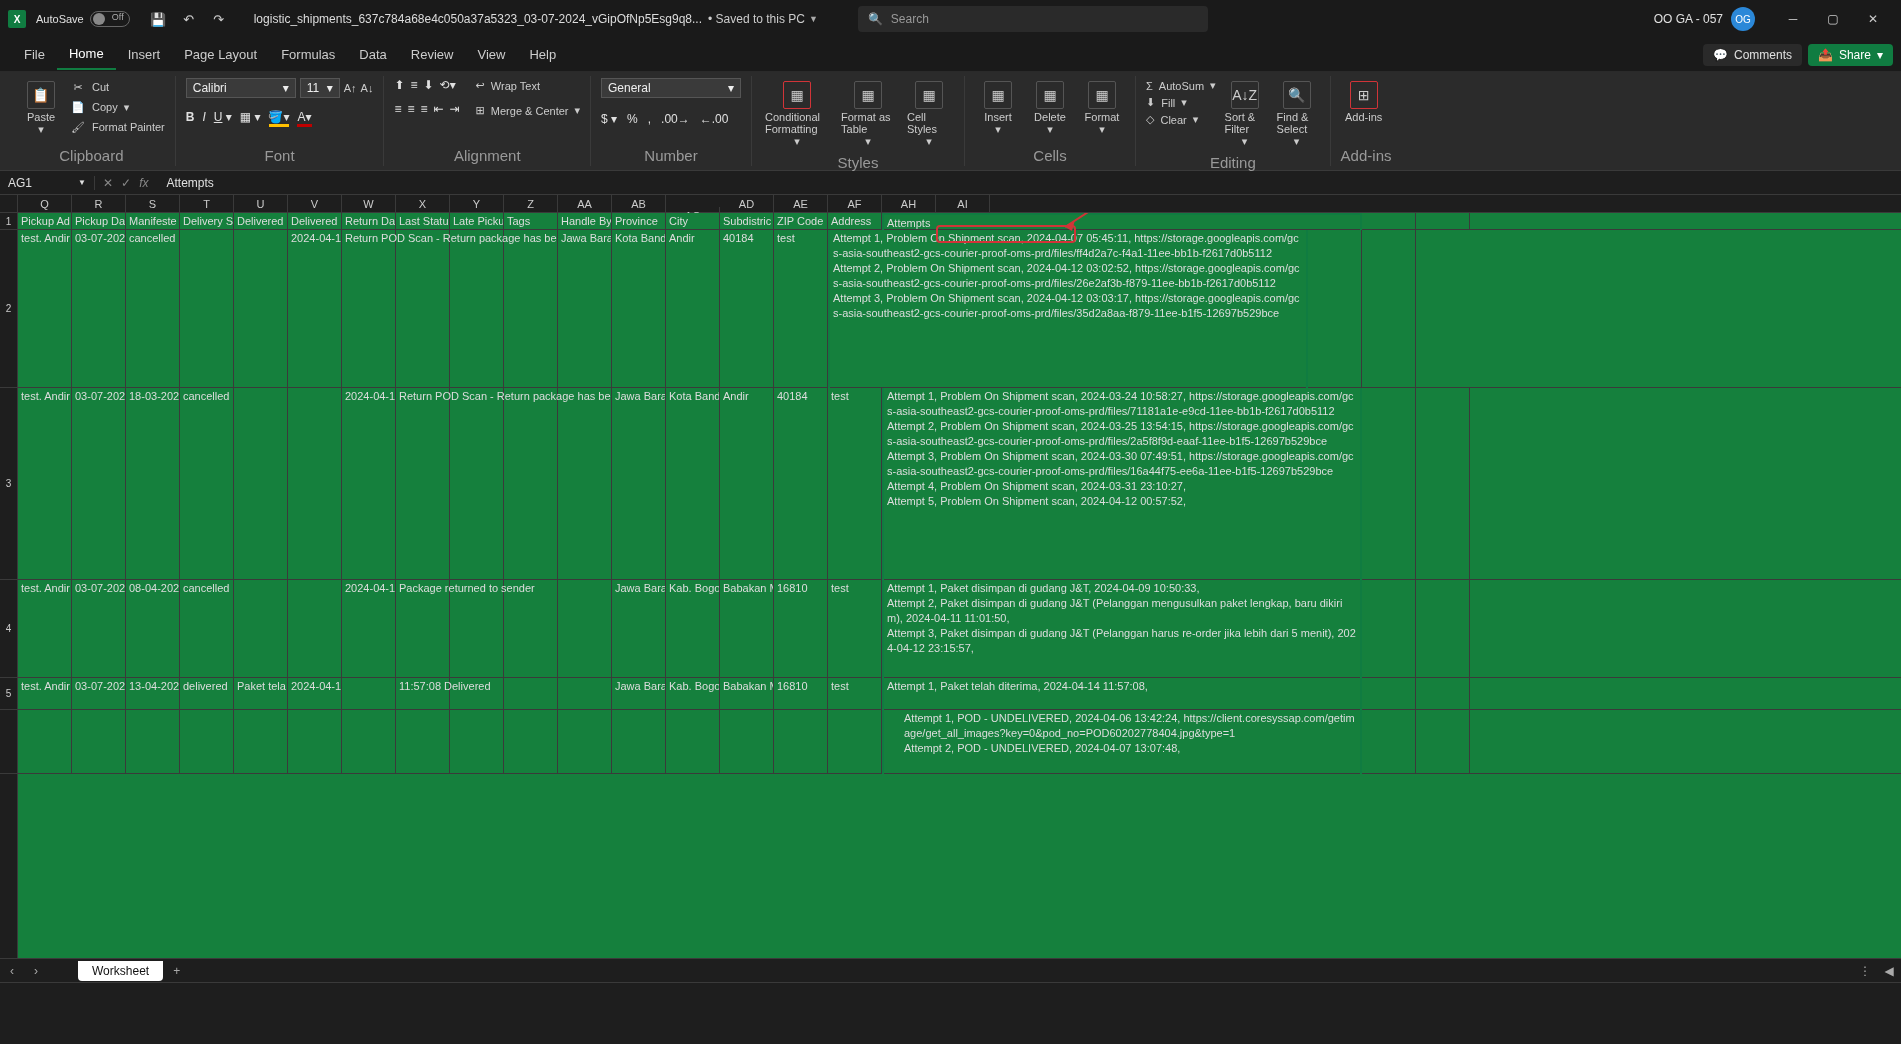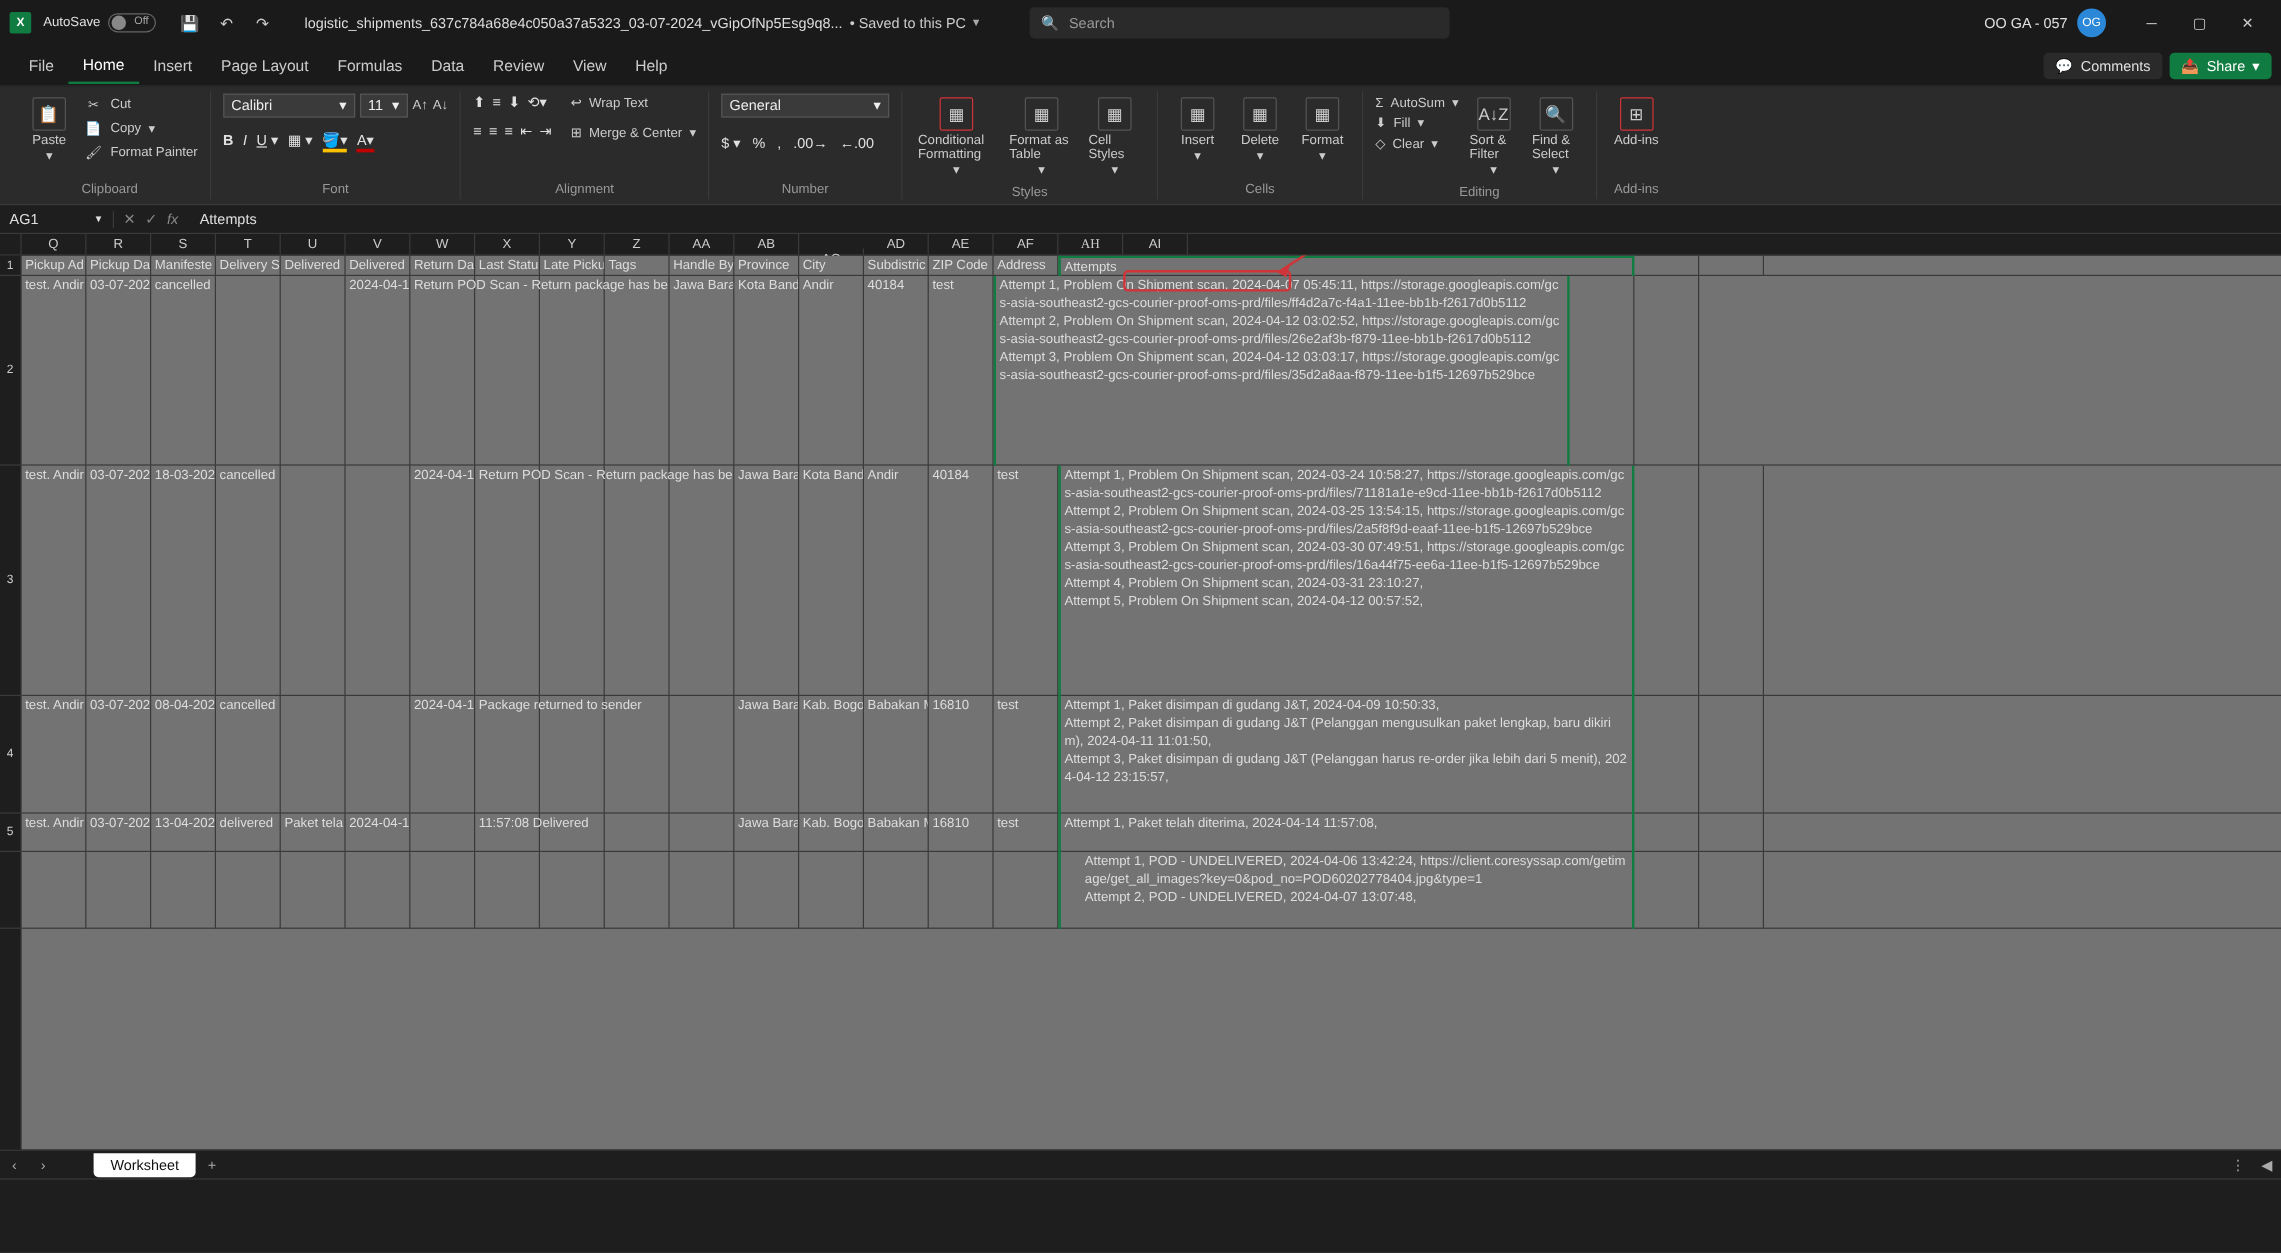--- a/index.html
+++ b/index.html
@@ -30,21 +30,21 @@
 .ribbon-tabs .tab.active { color: #fff; border-bottom: 2px solid #107c41; }
 .ribbon-tabs .right { margin-left: auto; display: flex; align-items: center; gap: 6px; padding-right: 8px; }
 .ribbon-tabs .comments-btn { background: #2a2a2a; padding: 4px 10px; border-radius: 4px; font-size: 12px; display: flex; align-items: center; gap: 6px; }
 .ribbon-tabs .share-btn { background: #107c41; padding: 4px 10px; border-radius: 4px; font-size: 12px; display: flex; align-items: center; gap: 6px; color: #fff; }
 
 
 .ribbon { height: 98px; background: #2b2b2b; display: flex; align-items: stretch; padding: 4px 8px; }
 .rgroup { display: flex; flex-direction: column; padding: 2px 10px; border-right: 1px solid #3a3a3a; }
 .rgroup:last-child { border-right: none; }
 .rgroup .controls { flex: 1; display: flex; align-items: flex-start; gap: 6px; }
-.rgroup .glabel { font-size: 11px; color: #999; text-align: center; padding-top: 3px; }
+.rgroup .glabel { font-size: 15px; color: #999; text-align: center; padding-top: 3px; }
 .lgbtn { display: flex; flex-direction: column; align-items: center; width: 46px; color: #ccc; padding: 3px; font-size: 11px; }
 .lgbtn .ico-lg { width: 28px; height: 28px; margin-bottom: 2px; border: 1px solid #555; border-radius: 2px; display: flex; align-items: center; justify-content: center; font-size: 14px; }
 .smrow { display: flex; align-items: center; gap: 6px; font-size: 11px; color: #ccc; padding: 1px 0; }
 .smrow .ico { width: 16px; height: 16px; display: flex; align-items: center; justify-content: center; }
 .col { display: flex; flex-direction: column; gap: 2px; }
 .dropdown { background: #3a3a3a; border: 1px solid #555; padding: 2px 6px; font-size: 12px; color: #eee; display: flex; align-items: center; justify-content: space-between; }
 
 
 .formulabar { height: 25px; background: #1e1e1e; display: flex; align-items: center; border-top: 1px solid #3a3a3a; border-bottom: 1px solid #3a3a3a; }
 .namebox { width: 95px; border-right: 1px solid #3a3a3a; padding: 0 8px; font-size: 12px; display: flex; align-items: center; justify-content: space-between; }
@@ -53,21 +53,21 @@
 
 
 .grid-wrap { position: relative; }
 .col-headers { height: 18px; display: flex; background: #1e1e1e; border-bottom: 1px solid #3a3a3a; }
 .corner { width: 18px; border-right: 1px solid #3a3a3a; }
 .ch { border-right: 1px solid #3a3a3a; text-align: center; font-size: 11px; color: #ccc; line-height: 18px; }
 .ch.sel { background: #0e4429; color: #fff; }
 .grid-body { display: flex; height: 745px; overflow: hidden; }
 .row-headers { width: 18px; background: #1e1e1e; border-right: 1px solid #3a3a3a; }
 .rh { height: 18px; border-bottom: 1px solid #3a3a3a; text-align: center; font-size: 10px; line-height: 18px; color: #ccc; }
-.cells { flex: 1; position: relative; background: #737373; }
+.cells { flex: 1; position: relative; background: #15803d; }
 .row { display: flex; border-bottom: 1px solid #3a3a3a; }
 .cell { border-right: 1px solid #3a3a3a; font-size: 11px; padding: 1px 3px; color: #ddd; overflow: hidden; white-space: nowrap; line-height: 15px; }
 .cell.wrap { white-space: normal; word-break: break-all; }
 .highlight-box { position: absolute; border: 2px solid #d13438; border-radius: 4px; }
 
 
 .sheet-tabs { height: 24px; background: #1e1e1e; border-top: 1px solid #3a3a3a; display: flex; align-items: center; }
 .sheet-tabs .navbtn { width: 24px; text-align: center; color: #aaa; }
 .sheet-tab { background: #fff; color: #111; padding: 3px 14px; font-size: 12px; border-radius: 0 0 4px 4px; }
 .sheet-add { padding: 0 10px; color: #aaa; }
@@ -255,21 +255,21 @@
       <div class="ch" style="width: 54px;">W</div>
       <div class="ch" style="width: 54px;">X</div>
       <div class="ch" style="width: 54px;">Y</div>
       <div class="ch" style="width: 54px;">Z</div>
       <div class="ch" style="width: 54px;">AA</div>
       <div class="ch" style="width: 54px;">AB</div>
       <div class="ch" style="width: 54px; margin-top: 12px;">AC</div>
       <div class="ch" style="width: 54px;">AD</div>
       <div class="ch" style="width: 54px;">AE</div>
       <div class="ch" style="width: 54px;">AF</div>
-      <div class="ch" style="width: 54px; font-family: Liberation Serif, serif;">AH</div>
+      <div class="ch" style="width: 54px;">AH</div>
       <div class="ch" style="width: 54px;">AI</div>
     </div>
   <div class="grid-body">
     <div class="row-headers" id="row-headers">
         <div class="rh" style="height: 17px; line-height: 17px;">1</div>
         <div class="rh" style="height: 158px; line-height: 158px;">2</div>
         <div class="rh" style="height: 192px; line-height: 192px;">3</div>
         <div class="rh" style="height: 98px; line-height: 98px;">4</div>
         <div class="rh" style="height: 32px; line-height: 32px;">5</div>
         <div class="rh" style="height: 64px; line-height: 64px;"></div>

